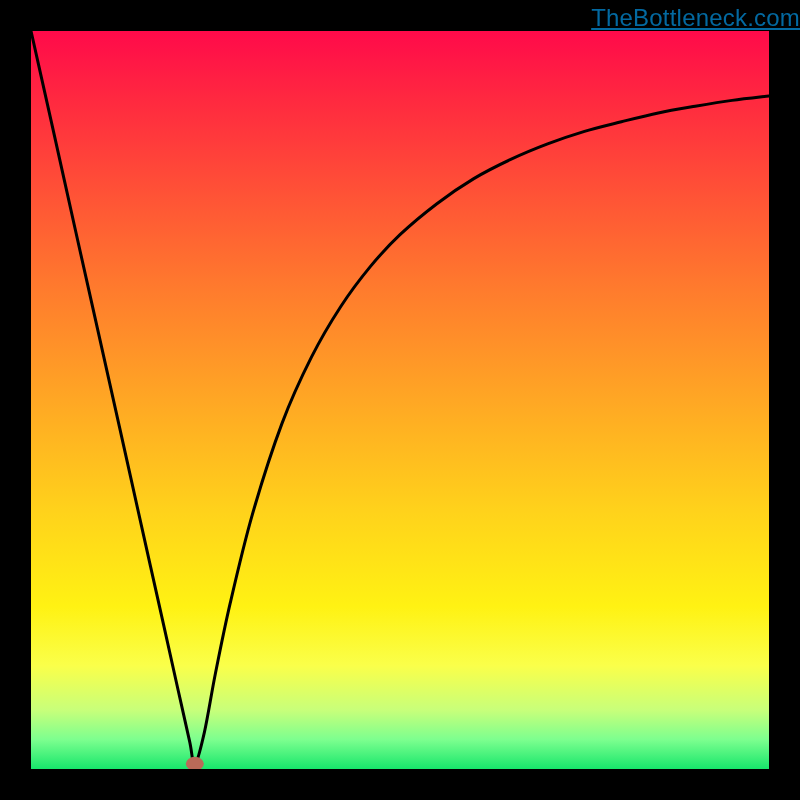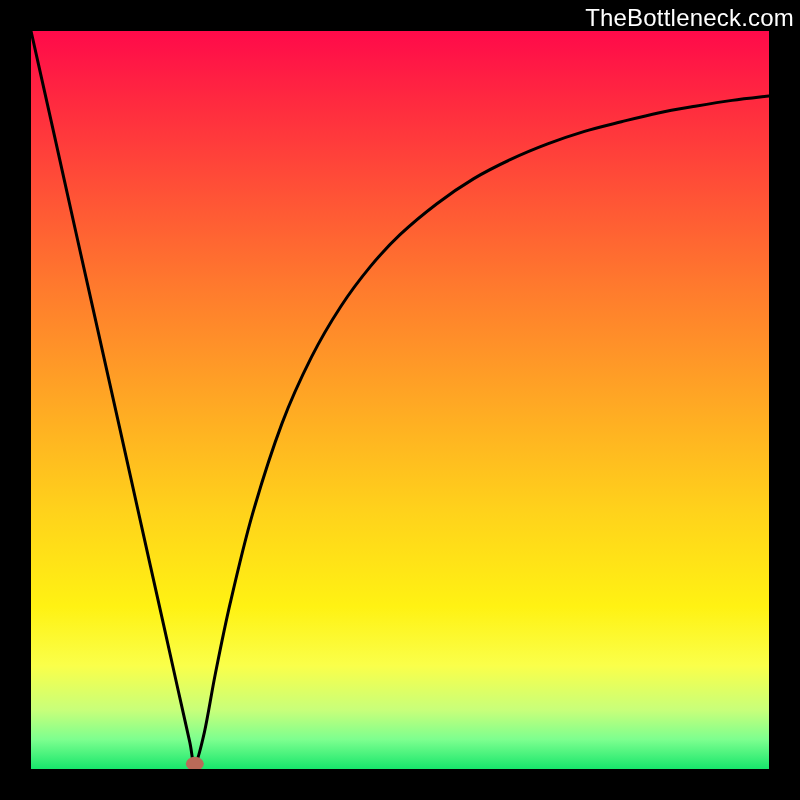--- a/index.html
+++ b/index.html
@@ -22,26 +22,27 @@
   .plot {
     position: absolute;
     left: 0;
     top: 0;
     width: 738px;
     height: 738px;
   }
   .watermark {
     position: absolute;
     top: 4px;
-    right: 6px;
-    color: #ffffff;
+    right: 0;
+    color: #0369a1;
     font-size: 24px;
     font-weight: 500;
     letter-spacing: 0.2px;
     user-select: none;
+    text-decoration: underline;
   }
 </style>
 </head>
 <body>
 
 <div class="frame">
   <svg class="plot" viewBox="0 0 738 738" preserveAspectRatio="none">
     <defs>
       <linearGradient id="bg-grad" x1="0" y1="0" x2="0" y2="1">
           <stop offset="0%" stop-color="#ff0a4a"></stop>

